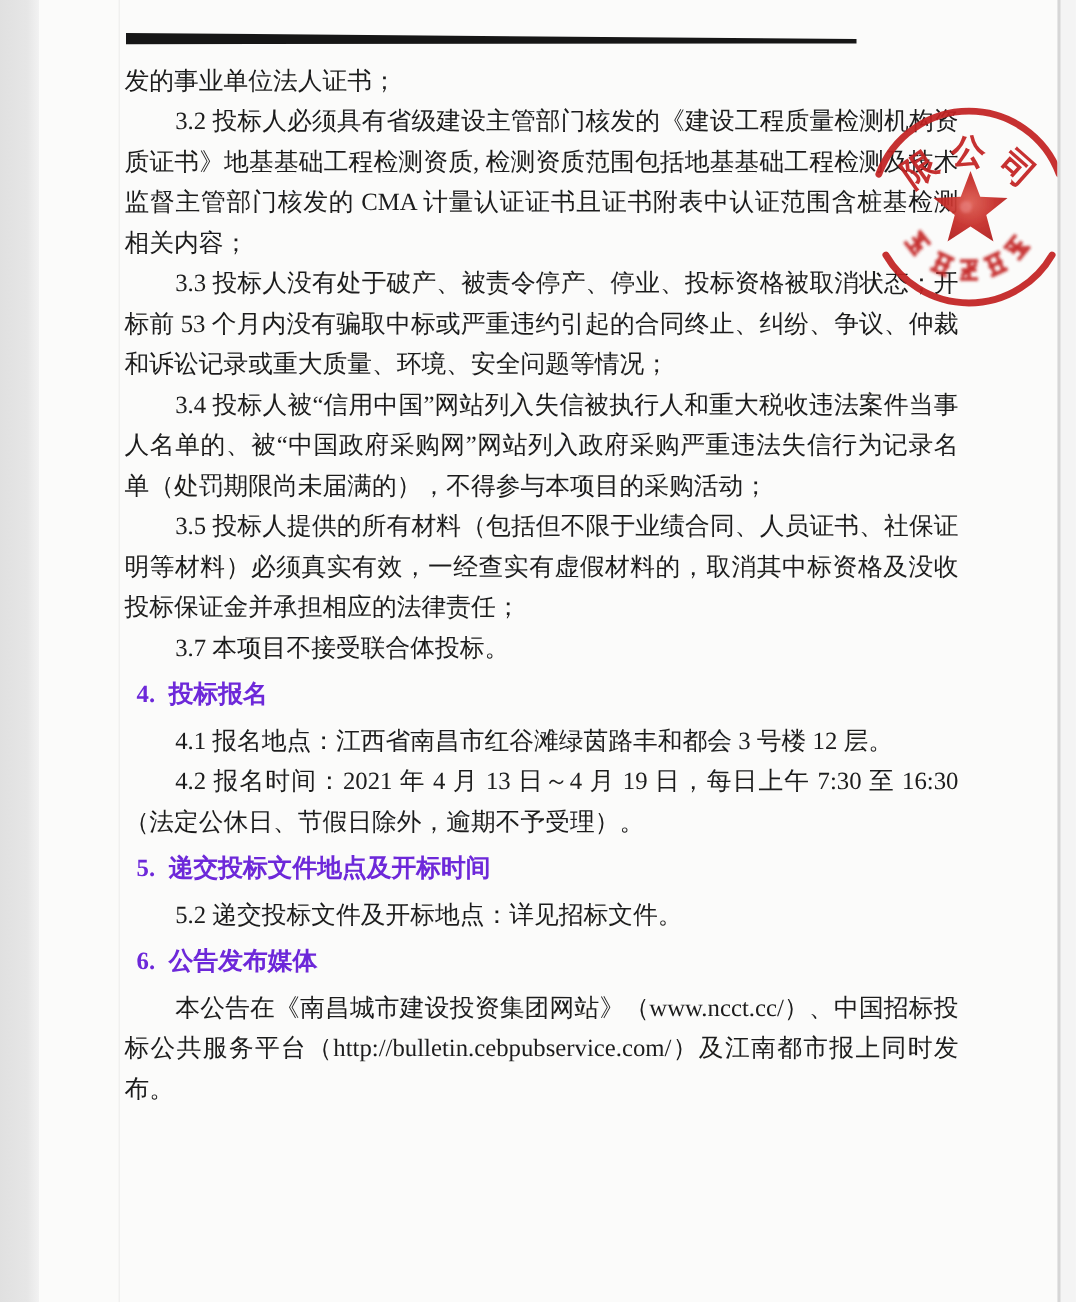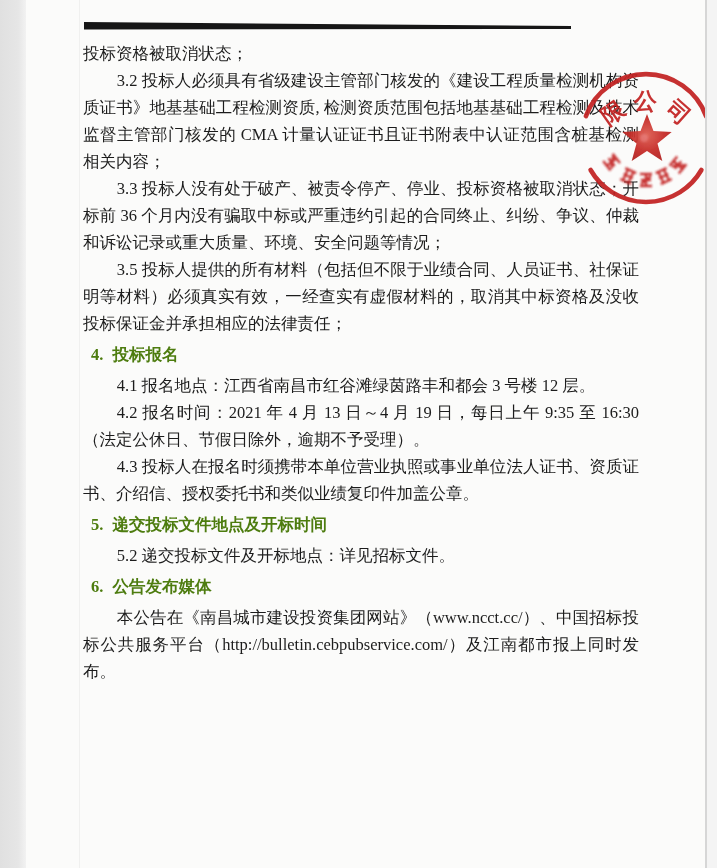--- a/index.html
+++ b/index.html
@@ -24,44 +24,45 @@
   .top-rule{position:absolute;left:84px;top:20px;}
   .doc-body{
     position:absolute;left:83px;top:40px;width:556px;
     color:#1c1c1c;font-size:16.5px;line-height:27px;
     text-align:justify;
   }
   .doc-body p{margin:0;text-indent:2.05em;}
   .doc-body p.continuation{text-indent:0;}
   .doc-body p.heading{
     font-weight:bold;text-indent:0;padding-left:8px;
-    margin:4px 0 4px 0;color:#4d7c0f;word-spacing:5px;
+    margin:4px 0 4px 0;color:#6d28d9;word-spacing:5px;
   }
   .seal{position:absolute;left:574px;top:66px;opacity:0.93;}
 </style>
 </head>
 <body>
 
 <div class="canvas">
 
   <div class="scanner-strip-left"></div>
 
   <svg class="top-rule" width="492" height="14" viewBox="0 0 492 14">
     <polygon points="0,2 487,6 487,9 0,9.5" fill="#161616"></polygon>
   </svg>
 
   <div class="doc-body">
-      <p class="continuation">投标资格被取消状态；</p>
+      <p class="continuation">发的事业单位法人证书；</p>
       <p class="body">3.2 投标人必须具有省级建设主管部门核发的《建设工程质量检测机构资质证书》地基基础工程检测资质, 检测资质范围包括地基基础工程检测及技术监督主管部门核发的 CMA 计量认证证书且证书附表中认证范围含桩基检测相关内容；</p>
-      <p class="body">3.3 投标人没有处于破产、被责令停产、停业、投标资格被取消状态；开标前 36 个月内没有骗取中标或严重违约引起的合同终止、纠纷、争议、仲裁和诉讼记录或重大质量、环境、安全问题等情况；</p>
+      <p class="body">3.3 投标人没有处于破产、被责令停产、停业、投标资格被取消状态；开标前 53 个月内没有骗取中标或严重违约引起的合同终止、纠纷、争议、仲裁和诉讼记录或重大质量、环境、安全问题等情况；</p>
+      <p class="body">3.4 投标人被“信用中国”网站列入失信被执行人和重大税收违法案件当事人名单的、被“中国政府采购网”网站列入政府采购严重违法失信行为记录名单（处罚期限尚未届满的），不得参与本项目的采购活动；</p>
       <p class="body">3.5 投标人提供的所有材料（包括但不限于业绩合同、人员证书、社保证明等材料）必须真实有效，一经查实有虚假材料的，取消其中标资格及没收投标保证金并承担相应的法律责任；</p>
+      <p class="body">3.7 本项目不接受联合体投标。</p>
       <p class="heading">4. 投标报名</p>
       <p class="body">4.1 报名地点：江西省南昌市红谷滩绿茵路丰和都会 3 号楼 12 层。</p>
-      <p class="body">4.2 报名时间：2021 年 4 月 13 日～4 月 19 日，每日上午 9:35 至 16:30（法定公休日、节假日除外，逾期不予受理）。</p>
-      <p class="body">4.3 投标人在报名时须携带本单位营业执照或事业单位法人证书、资质证书、介绍信、授权委托书和类似业绩复印件加盖公章。</p>
+      <p class="body">4.2 报名时间：2021 年 4 月 13 日～4 月 19 日，每日上午 7:30 至 16:30（法定公休日、节假日除外，逾期不予受理）。</p>
       <p class="heading">5. 递交投标文件地点及开标时间</p>
       <p class="body">5.2 递交投标文件及开标地点：详见招标文件。</p>
       <p class="heading">6. 公告发布媒体</p>
       <p class="body">本公告在《南昌城市建设投资集团网站》（www.ncct.cc/）、中国招标投标公共服务平台（http://bulletin.cebpubservice.com/）及江南都市报上同时发布。</p>
     </div>
 
   <svg class="seal" width="146" height="150" viewBox="0 0 146 150">
     <defs>
       <radialGradient id="sealRed" cx="50%" cy="45%" r="60%">
         <stop offset="0%" stop-color="#dd5a4e"></stop>

